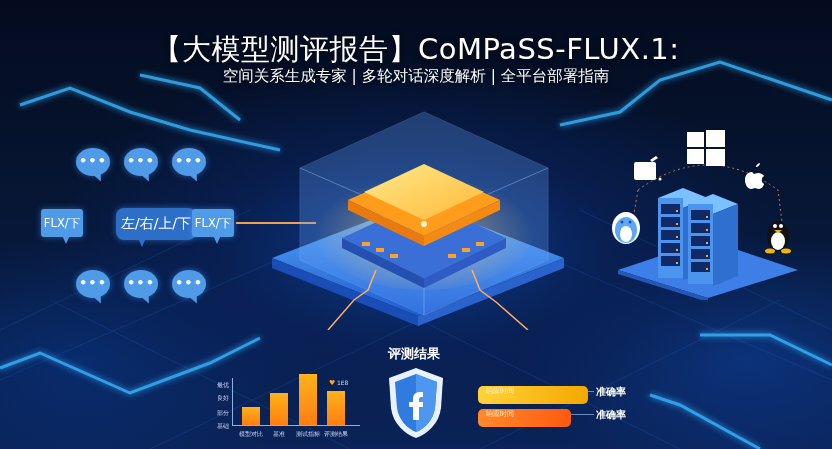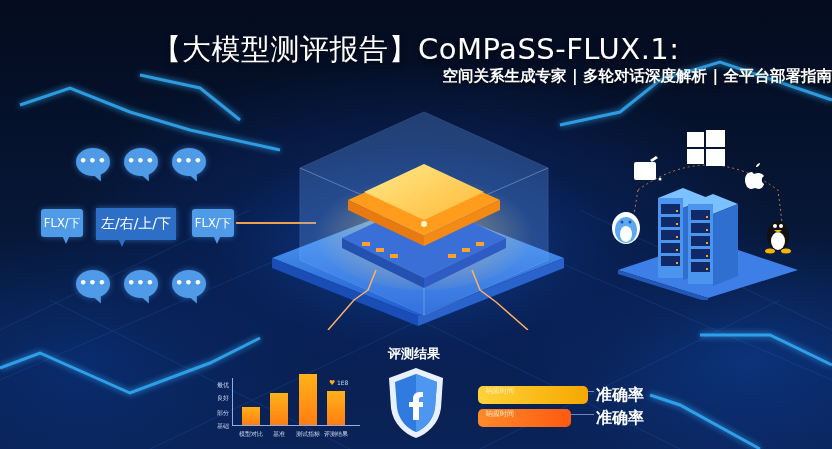--- a/index.html
+++ b/index.html
@@ -13,22 +13,22 @@
       radial-gradient(ellipse 40% 40% at 10% 80%, rgba(10,60,150,0.45) 0%, rgba(0,0,0,0) 70%),
       linear-gradient(180deg, #040b1e 0%, #061634 45%, #0a2358 100%);
   }
   .bg-lines { position: absolute; inset: 0; width: 832px; height: 449px; }
   .title {
     position: absolute; left: 0; right: 0; top: 30px; text-align: center;
     color: #ffffff; font-weight: normal; font-size: 29px; letter-spacing: 0.5px;
     text-shadow: 0 2px 6px rgba(0,0,0,0.6);
   }
   .subtitle {
-    position: absolute; left: 0; right: 0; top: 66px; text-align: right;
-    color: #ffffff; font-weight: bold; font-size: 15.5px;
+    position: absolute; left: 0; right: 0; top: 66px; text-align: center;
+    color: #ffffff; font-weight: normal; font-size: 15.5px;
     text-shadow: 0 2px 4px rgba(0,0,0,0.6);
   }
   .bubble {
     position: absolute; width: 34px; height: 28px; border-radius: 50%;
     background: #4f9be8; display: flex; align-items: center; justify-content: center;
     box-shadow: 0 0 6px rgba(80,160,255,0.5);
   }
   .bubble::after {
     content: ""; position: absolute; bottom: -6px; right: 7px;
     border-left: 4px solid transparent; border-right: 4px solid transparent;
@@ -38,33 +38,33 @@
   .label-bubble {
     position: absolute; height: 28px; border-radius: 3px; background: #4f9be8;
     color: #fff; font-size: 11.5px; display: flex; align-items: center; justify-content: center;
     box-shadow: 0 0 6px rgba(80,160,255,0.5);
   }
   .label-bubble::after {
     content: ""; position: absolute; bottom: -7px; left: 50%;
     border-left: 4px solid transparent; border-right: 4px solid transparent;
     border-top: 9px solid #4f9be8;
   }
-  .label-bubble.dark { background: #2d6fc7; font-size: 14px; border-radius: 0; }
+  .label-bubble.dark { background: #2d6fc7; font-size: 14px; border-radius: 8px; margin-left: 20px; }
   .label-bubble.dark::after { border-top-color: #2d6fc7; left: 22px; }
   .chip-wrap { position: absolute; left: 258px; top: 110px; width: 320px; height: 220px; }
   .server-wrap { position: absolute; left: 598px; top: 120px; width: 220px; height: 180px; }
   .chart { position: absolute; left: 205px; top: 370px; width: 165px; height: 79px; }
   .axis-lbl { position: absolute; left: 0; width: 24px; text-align: right; color: #c9d8f5; font-size: 6px; }
   .bar { position: absolute; bottom: 24px; width: 18px; background: linear-gradient(180deg, #ffb21a 0%, #ff7d12 100%); }
   .x-lbl { position: absolute; bottom: 10px; width: 36px; text-align: center; color: #c9d8f5; font-size: 6px; }
   .badge-lbl { position: absolute; color: #ffffff; font-size: 13px; font-weight: bold; left: 388px; top: 345px; }
   .shield { position: absolute; left: 385px; top: 366px; width: 62px; height: 74px; }
   .meter { position: absolute; height: 18px; border-radius: 5px; color: #fff1c8; font-size: 7px; padding-left: 8px; line-height: 10px; }
   .meter-line { position: absolute; height: 1px; background: rgba(150,180,230,0.7); }
-  .meter-val { position: absolute; color: #ffffff; font-size: 16px; font-weight: bold; }
+  .meter-val { position: absolute; color: #ffffff; font-size: 10px; font-weight: bold; }
 </style>
 </head>
 <body>
 
 <div class="stage">
 
   <svg class="bg-lines" viewBox="0 0 832 449">
     <defs>
       <filter id="glow" x="-20%" y="-20%" width="140%" height="140%">
         <feGaussianBlur stdDeviation="3" result="b"></feGaussianBlur>

